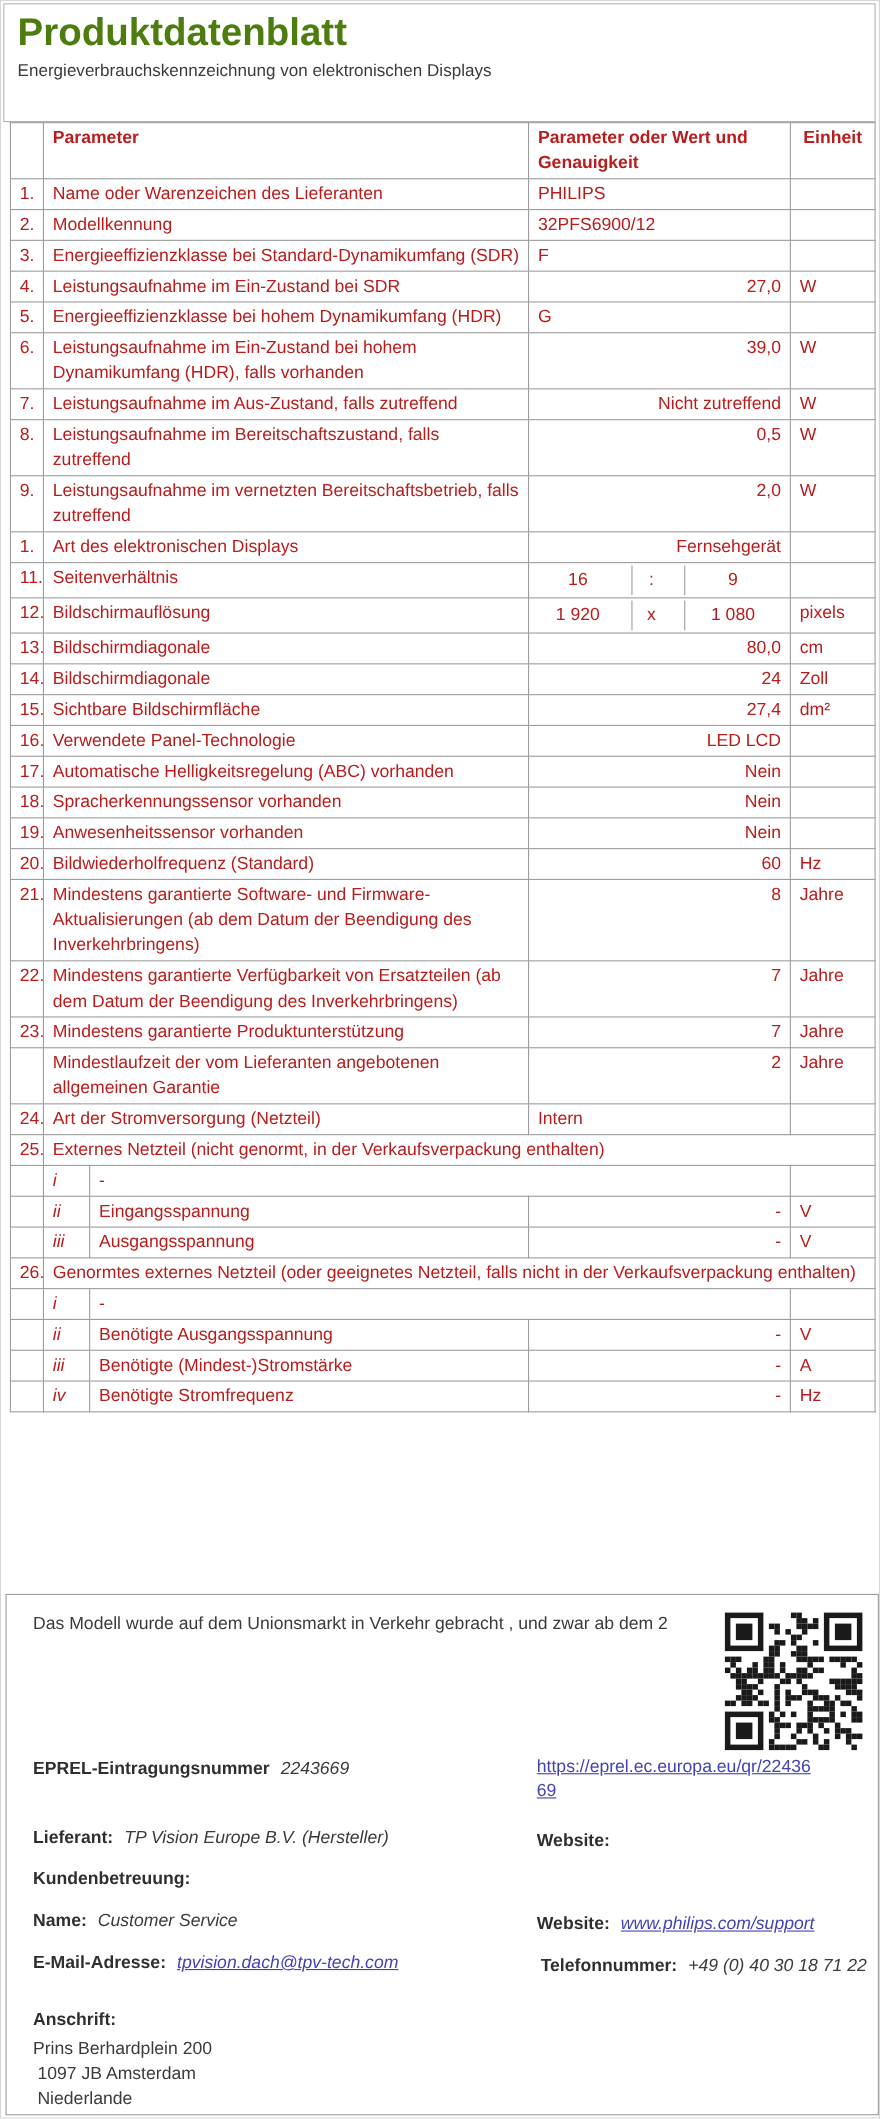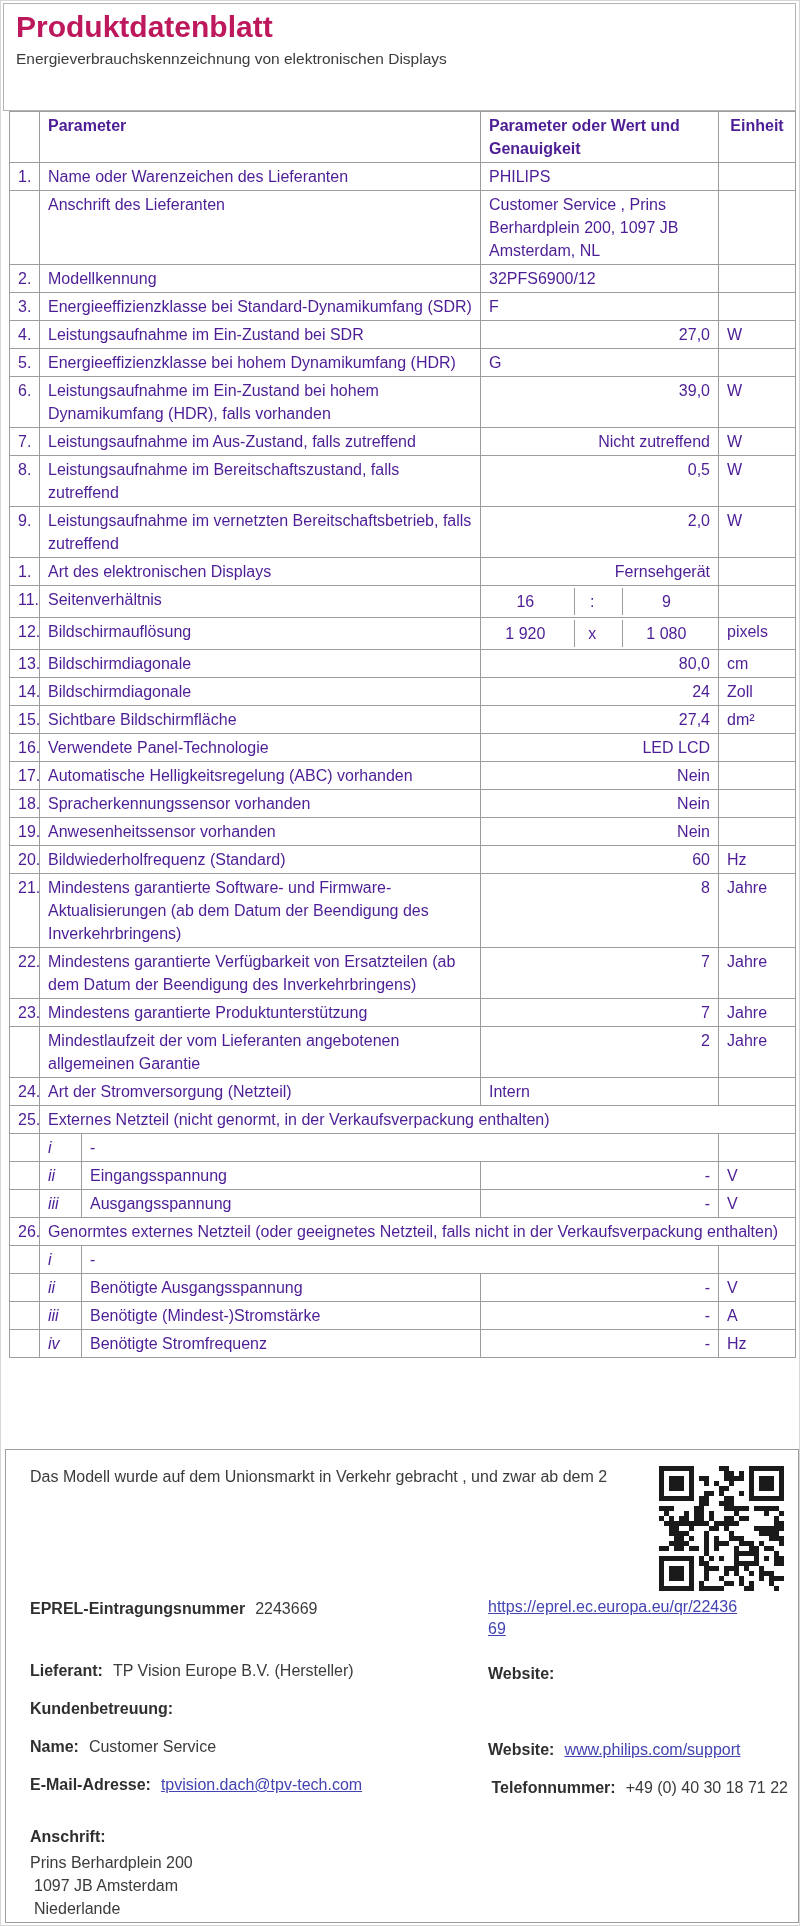--- a/index.html
+++ b/index.html
@@ -13,31 +13,31 @@
   }
   .page { position:absolute; inset:0; border:1px solid #d6d6d6; }
 
   
   .title-box {
     position:absolute; top:2px; left:2px; width:793px; height:108px;
     border:1px solid #b3b3b3; box-sizing:border-box; background:#fff;
   }
   .doc-title {
     margin:6px 0 0 12px;
-    font-size:30px; font-weight:bold; letter-spacing:0px;
-    color:#be185d;
+    font-size:35px; font-weight:bold; letter-spacing:0px;
+    color:#4d7c0f;
     font-family:"Liberation Sans", sans-serif;
   }
   .doc-subtitle { margin:4px 0 0 12px; font-size:15.5px; line-height:21px; color:#3b3b3b; }
 
   
   table.spec {
     position:absolute; top:110px; left:8px; width:786px;
     border-collapse:collapse; table-layout:fixed;
-    font-size:16px; line-height:23px; color:#4c1d95;
+    font-size:16px; line-height:23px; color:#b91c1c;
     border:1px solid #9d9d9d; background:#fff;
   }
   table.spec td {
     border:1px solid #9d9d9d;
     vertical-align:top;
     padding:2px 8px;
     overflow:hidden;
   }
   td.c-num  { text-align:right; padding-right:6px; padding-left:2px; }
   td.c-sub  { font-style:italic; padding-left:10px; }
@@ -58,21 +58,21 @@
   .triple .t3 { width:45%; border-left:1px solid #9d9d9d; }
 
   
   .footer-box {
     position:absolute; top:1448px; left:4px; width:794px; height:474px;
     border:1px solid #9d9d9d; box-sizing:border-box; background:#fff;
     font-size:16px; line-height:22px;
   }
   .fb-abs { position:absolute; }
   .lbl { font-weight:bold; color:#2f2f2f; }
-  .val { margin-left:10px; }
+  .val { margin-left:10px;font-style:italic; }
   a.doclink { color:#4343b2; text-decoration:underline; }
   .note { top:16px; left:24px; width:620px; }
   .qr-wrap { top:6px; right:4px; }
   .eprel-row { top:148px; left:24px; }
   .eprel-link-wrap { top:146px; left:482px; width:252px; word-break:break-all; }
   .supplier-row { top:210px; left:24px; }
   .website1 { top:213px; left:482px; }
   .care-row { top:248px; left:24px; }
   .name-row { top:286px; left:24px; }
   .website2 { top:289px; left:482px; }
@@ -107,26 +107,20 @@
         <td class="c-label hdr" colspan="2">Parameter</td>
         <td class="hdr a-left">Parameter oder Wert und Genauigkeit</td>
         <td class="hdr-unit">Einheit</td>
       </tr>
     </thead>
     <tbody id="spec-tbody">
         <tr>
           <td class="c-num">1.</td>
           <td class="c-label" colspan="2">Name oder Warenzeichen des Lieferanten</td>
           <td class="c-value a-left">PHILIPS</td>
-          <td class="c-unit">&nbsp;</td>
-        </tr>
-        <tr>
-          <td class="c-num">&nbsp;</td>
-          <td class="c-label" colspan="2">Anschrift des Lieferanten</td>
-          <td class="c-value a-left">Customer Service , Prins Berhardplein 200, 1097 JB Amsterdam, NL</td>
           <td class="c-unit">&nbsp;</td>
         </tr>
         <tr>
           <td class="c-num">2.</td>
           <td class="c-label" colspan="2">Modellkennung</td>
           <td class="c-value a-left">32PFS6900/12</td>
           <td class="c-unit">&nbsp;</td>
         </tr>
         <tr>
           <td class="c-num">3.</td>

